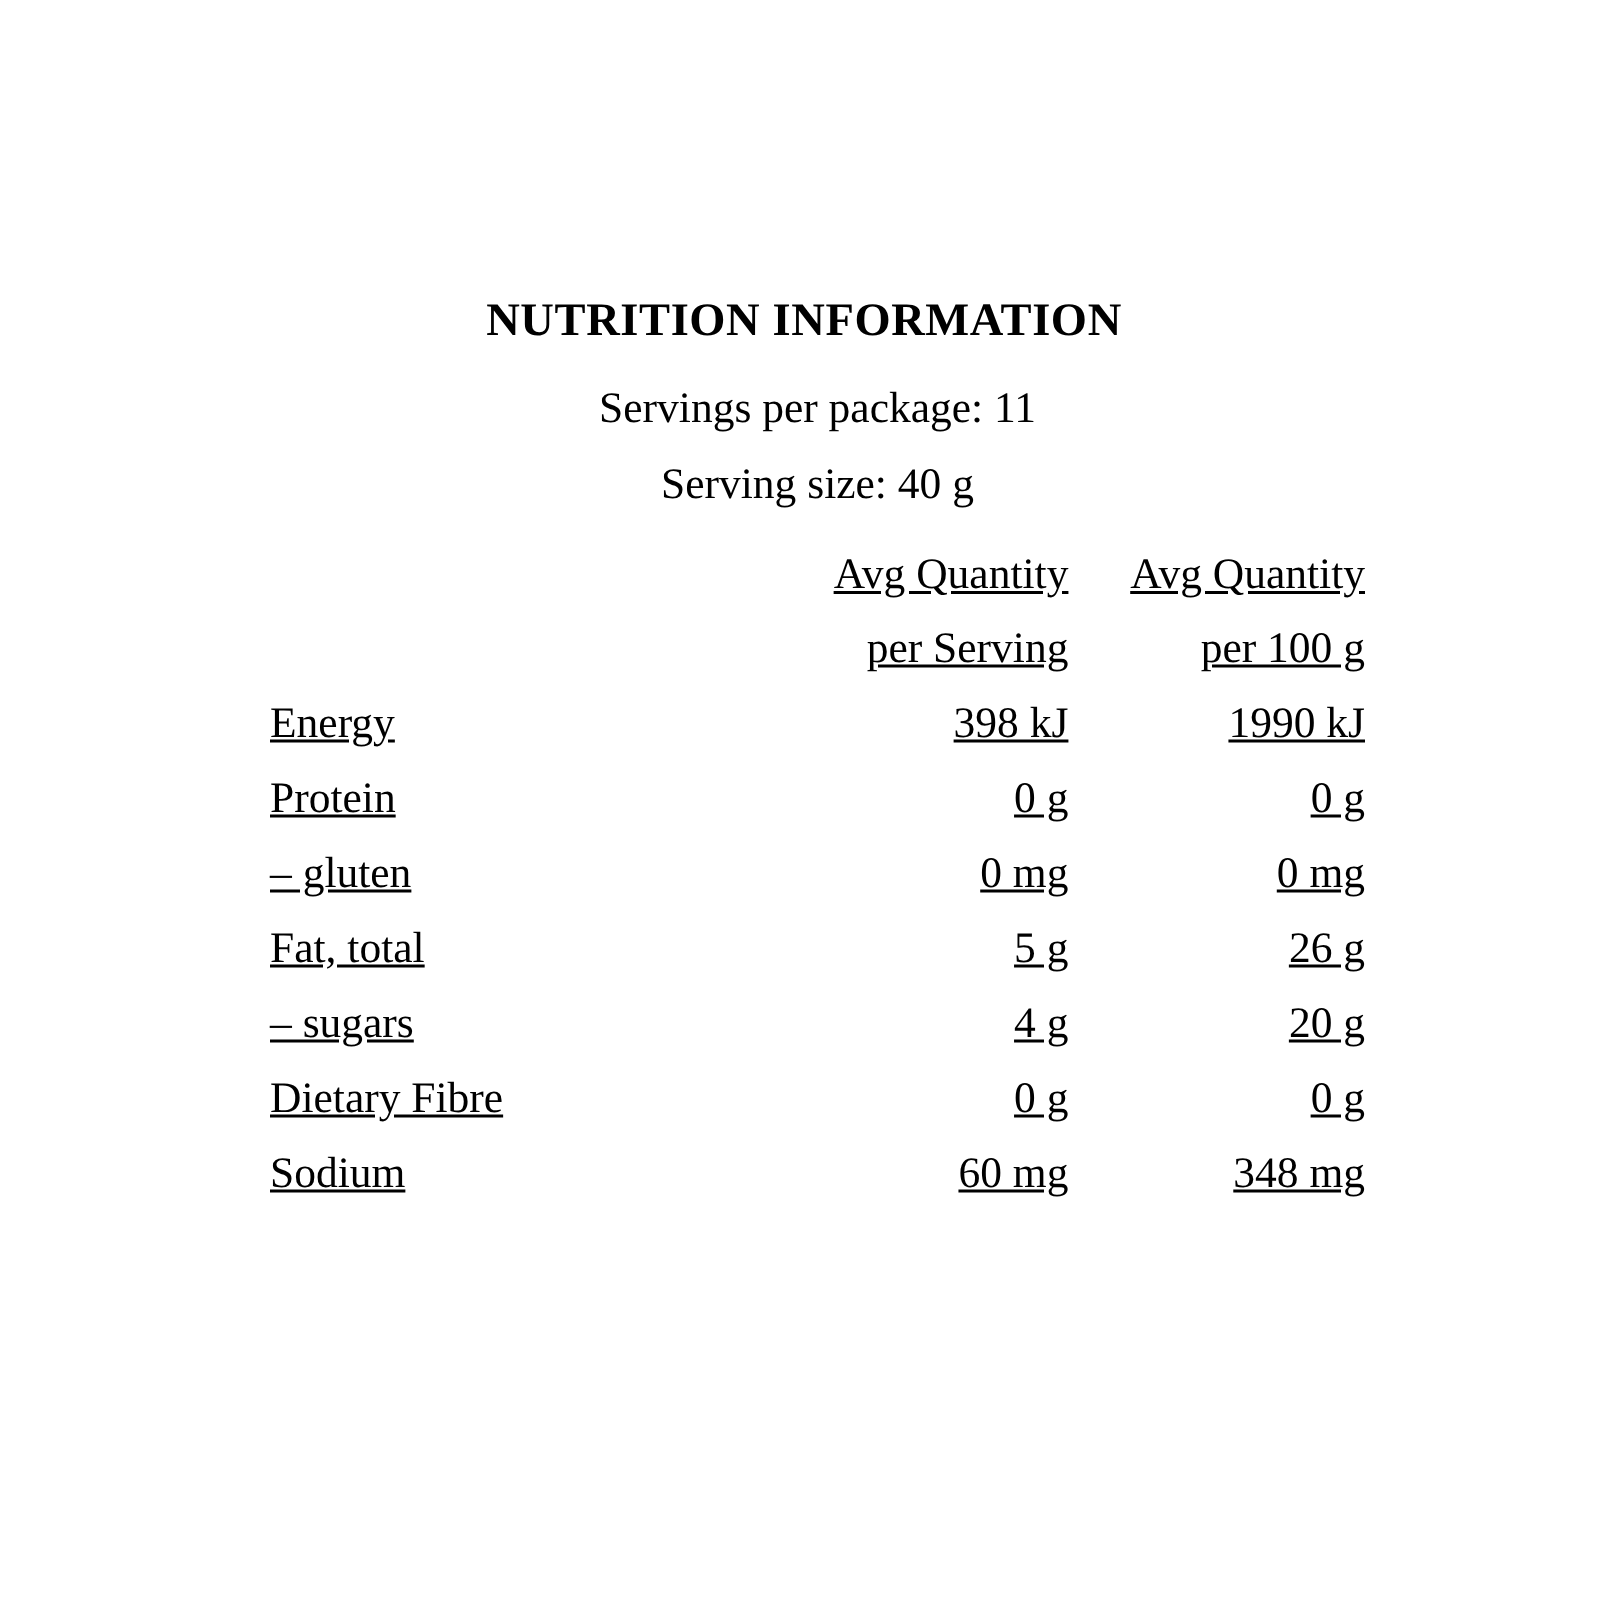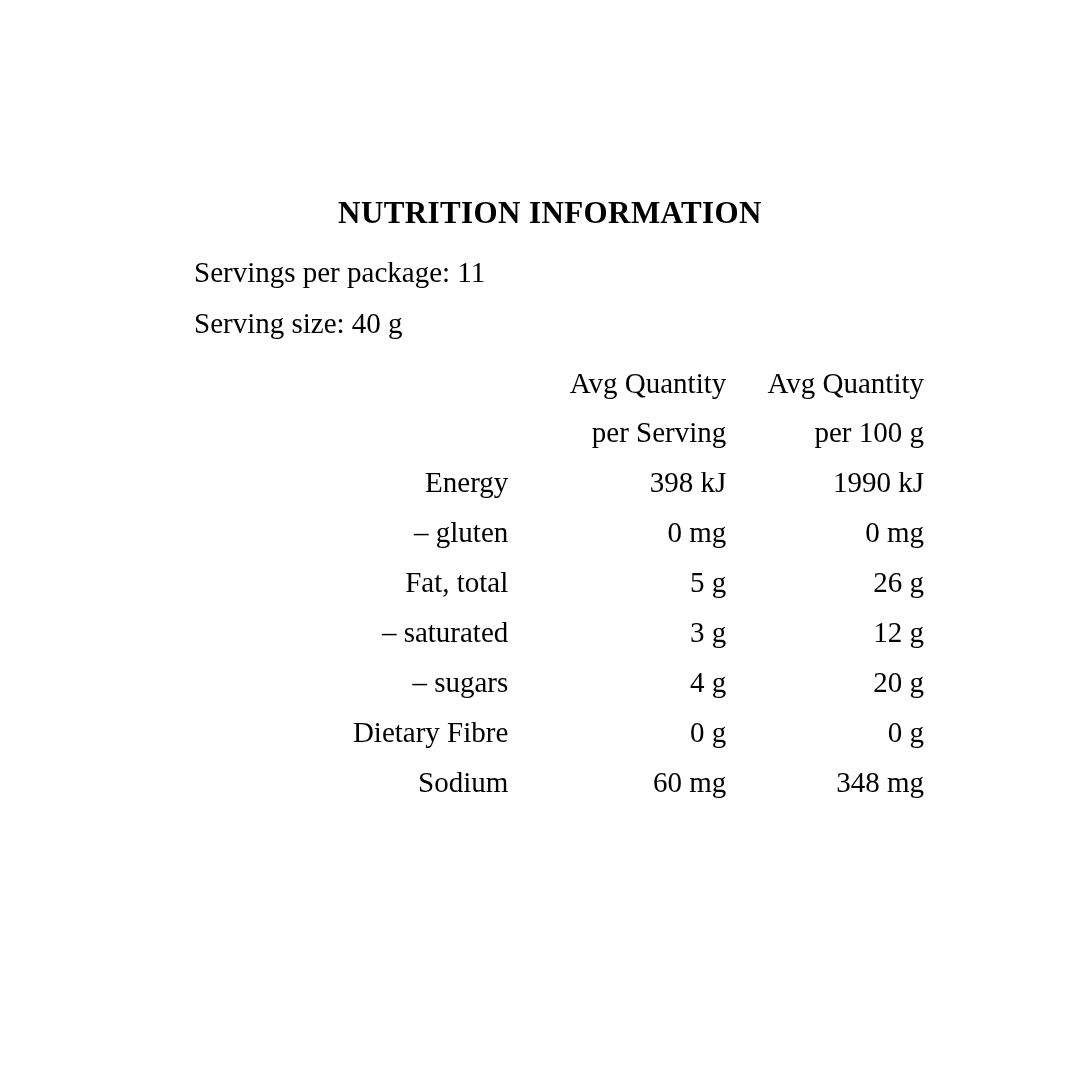--- a/index.html
+++ b/index.html
@@ -10,52 +10,54 @@
   body {
     width: 1080px;
     height: 1080px;
     font-family: "Liberation Serif", serif;
     color: #000000;
     position: relative;
     overflow: hidden;
   }
   .panel {
     position: absolute;
-    left: 194px;
+    left: 180px;
     top: 195px;
     width: 730px;
   }
   .title {
     font-weight: bold;
     font-size: 31px;
     letter-spacing: 0.4px;
     text-align: center;
     margin: 0 0 16px 0;
     padding-right: 18px;
   }
   .servings-line {
     font-size: 29px;
     line-height: 1.75;
     white-space: pre;
+    text-align: center;
   }
   table.nutrition {
     border-collapse: collapse;
     width: 730px;
     margin-top: 10px;
     font-size: 29px;
   }
   table.nutrition td, table.nutrition th {
     padding: 0;
     font-weight: normal;
     vertical-align: bottom;
     line-height: 1.72;
+    text-decoration: underline;
   }
   .col-label {
     width: 310px;
-    text-align: right;
+    text-align: left;
     white-space: pre;
     margin-left: 36px;
   }
   .col-serving {
     width: 215px;
     text-align: right;
     white-space: pre;
     padding-right: 8px;
   }
   .col-hundred {
@@ -93,33 +95,33 @@
         <td class="col-serving">per Serving</td>
         <td class="col-hundred">per 100 g</td>
       </tr>
 
       <tr>
         <td class="col-label">Energy</td>
         <td class="col-serving">398 kJ</td>
         <td class="col-hundred">1990 kJ</td>
       </tr>
       <tr>
+        <td class="col-label">Protein</td>
+        <td class="col-serving">0 g</td>
+        <td class="col-hundred">0 g</td>
+      </tr>
+      <tr>
         <td class="col-label indent">– gluten</td>
         <td class="col-serving">0 mg</td>
         <td class="col-hundred">0 mg</td>
       </tr>
       <tr>
         <td class="col-label">Fat, total</td>
         <td class="col-serving">5 g</td>
         <td class="col-hundred">26 g</td>
-      </tr>
-      <tr>
-        <td class="col-label indent">– saturated</td>
-        <td class="col-serving">3 g</td>
-        <td class="col-hundred">12 g</td>
       </tr>
       <tr>
         <td class="col-label indent">– sugars</td>
         <td class="col-serving">4 g</td>
         <td class="col-hundred">20 g</td>
       </tr>
       <tr>
         <td class="col-label">Dietary Fibre</td>
         <td class="col-serving">0 g</td>
         <td class="col-hundred">0 g</td>

